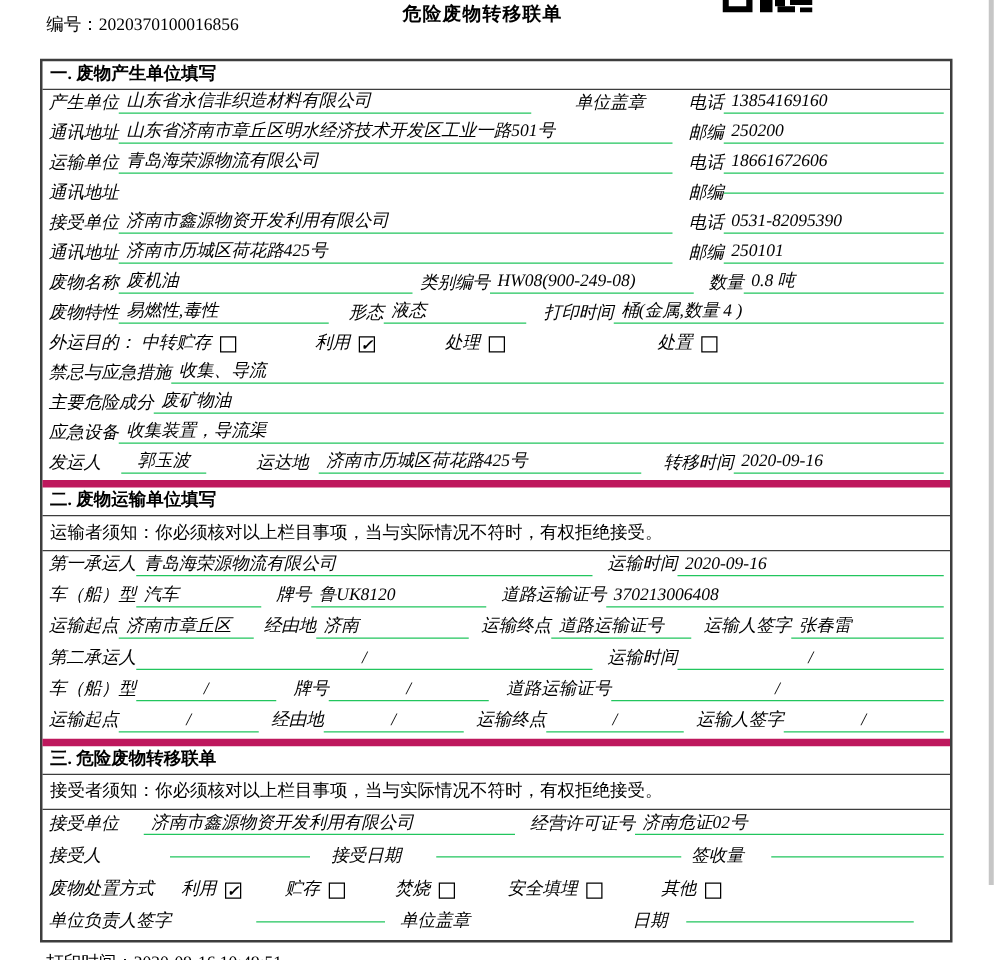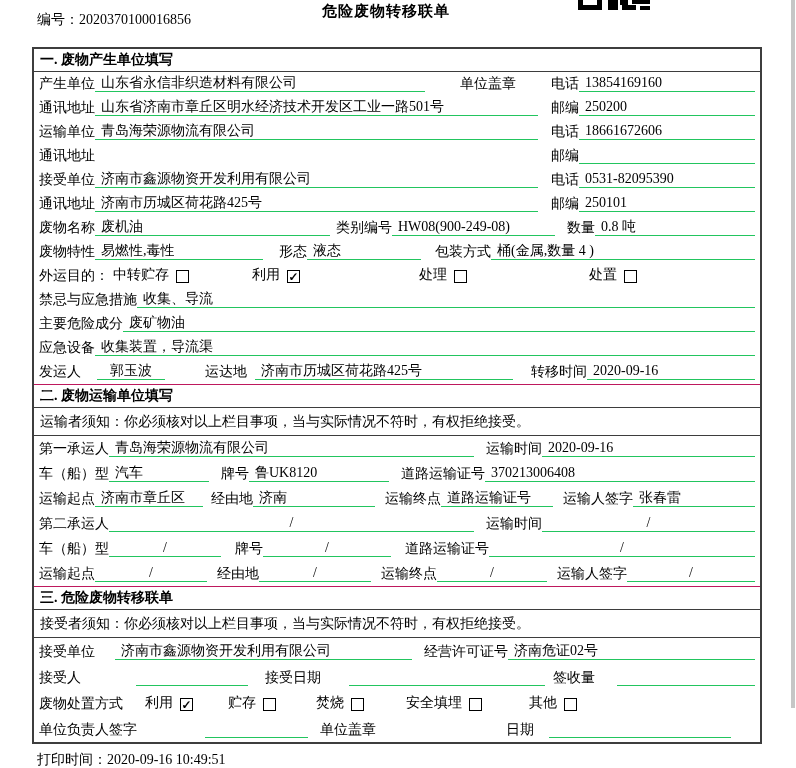--- a/index.html
+++ b/index.html
@@ -6,23 +6,23 @@
   body{width:796px;height:768px;position:relative;overflow:hidden;
        font-family:"Liberation Serif","DejaVu Serif",serif;
        font-size:14px;color:#000;}
   .right-edge{position:absolute;right:1px;top:0;width:4px;height:708px;background:#c6c6c6;}
   .header{position:relative;height:47px;}
   .serial{position:absolute;left:37px;top:11px;white-space:nowrap;}
   .doc-title{position:absolute;left:322px;top:2px;margin:0;font-size:15px;font-weight:bold;letter-spacing:1px;white-space:nowrap;}
   .qr{position:absolute;left:578px;top:0;}
   .form{margin-left:32px;width:726px;border:2px solid #3d3d3d;background:#fff;}
   .sec-title{height:22px;line-height:22px;font-weight:bold;padding-left:6px;border-bottom:1px solid #3d3d3d;}
-  .bt{border-top:1px solid #be185d;}
+  .bt{border-top:6px solid #be185d;}
   .notice{height:27px;line-height:27px;padding-left:6px;border-bottom:1px solid #3d3d3d;white-space:nowrap;}
-  .row{display:flex;align-items:flex-end;box-sizing:border-box;padding:0 5px 4px 5px;}
+  .row{display:flex;align-items:center;box-sizing:border-box;padding:0 5px 4px 5px;font-style:italic;}
   .s1 .row{height:24px;}
   .s2 .row{height:25px;}
   .s3 .row{height:26px;}
   .lbl{white-space:nowrap;line-height:17px;flex:none;}
   .val{border-bottom:1px solid #22c55e;line-height:17px;padding:0 2px 0 6px;white-space:nowrap;overflow:hidden;flex:none;box-sizing:border-box;}
   .ctr{text-align:center;padding-left:2px;}
   .fx{flex:1 1 auto;}
   .opt{display:flex;align-items:flex-end;white-space:nowrap;flex:none;}
   .cb{display:inline-block;width:13px;height:13px;border:1px solid #000;margin-left:7px;margin-bottom:1px;
       font-size:12px;line-height:13px;text-align:center;font-weight:bold;box-sizing:border-box;flex:none;}
@@ -103,35 +103,35 @@
       <span class="val" style="width:163px">HW08(900-249-08)</span>
       <span class="lbl" style="margin-left:12px">数量</span>
       <span class="val fx">0.8 吨</span>
     </div>
 
     <div class="row">
       <span class="lbl">废物特性</span>
       <span class="val" style="width:168px">易燃性,毒性</span>
       <span class="lbl" style="margin-left:16px">形态</span>
       <span class="val" style="width:114px">液态</span>
-      <span class="lbl" style="margin-left:14px">包装方式</span>
+      <span class="lbl" style="margin-left:14px">打印时间</span>
       <span class="val fx">桶(金属,数量 4 )</span>
     </div>
 
     <div class="row">
       <span class="lbl">外运目的：</span>
       <span class="opt" style="margin-left:4px">
         <span>中转贮存</span>
         <span class="cb"></span>
       </span>
       <span class="opt" style="margin-left:63px">
         <span>利用</span>
         <span class="cb">✓</span>
       </span>
-      <span class="opt" style="margin-left:119px">
+      <span class="opt" style="margin-left:56px">
         <span>处理</span>
         <span class="cb"></span>
       </span>
       <span class="opt" style="margin-left:122px">
         <span>处置</span>
         <span class="cb"></span>
       </span>
     </div>
 
     <div class="row">

